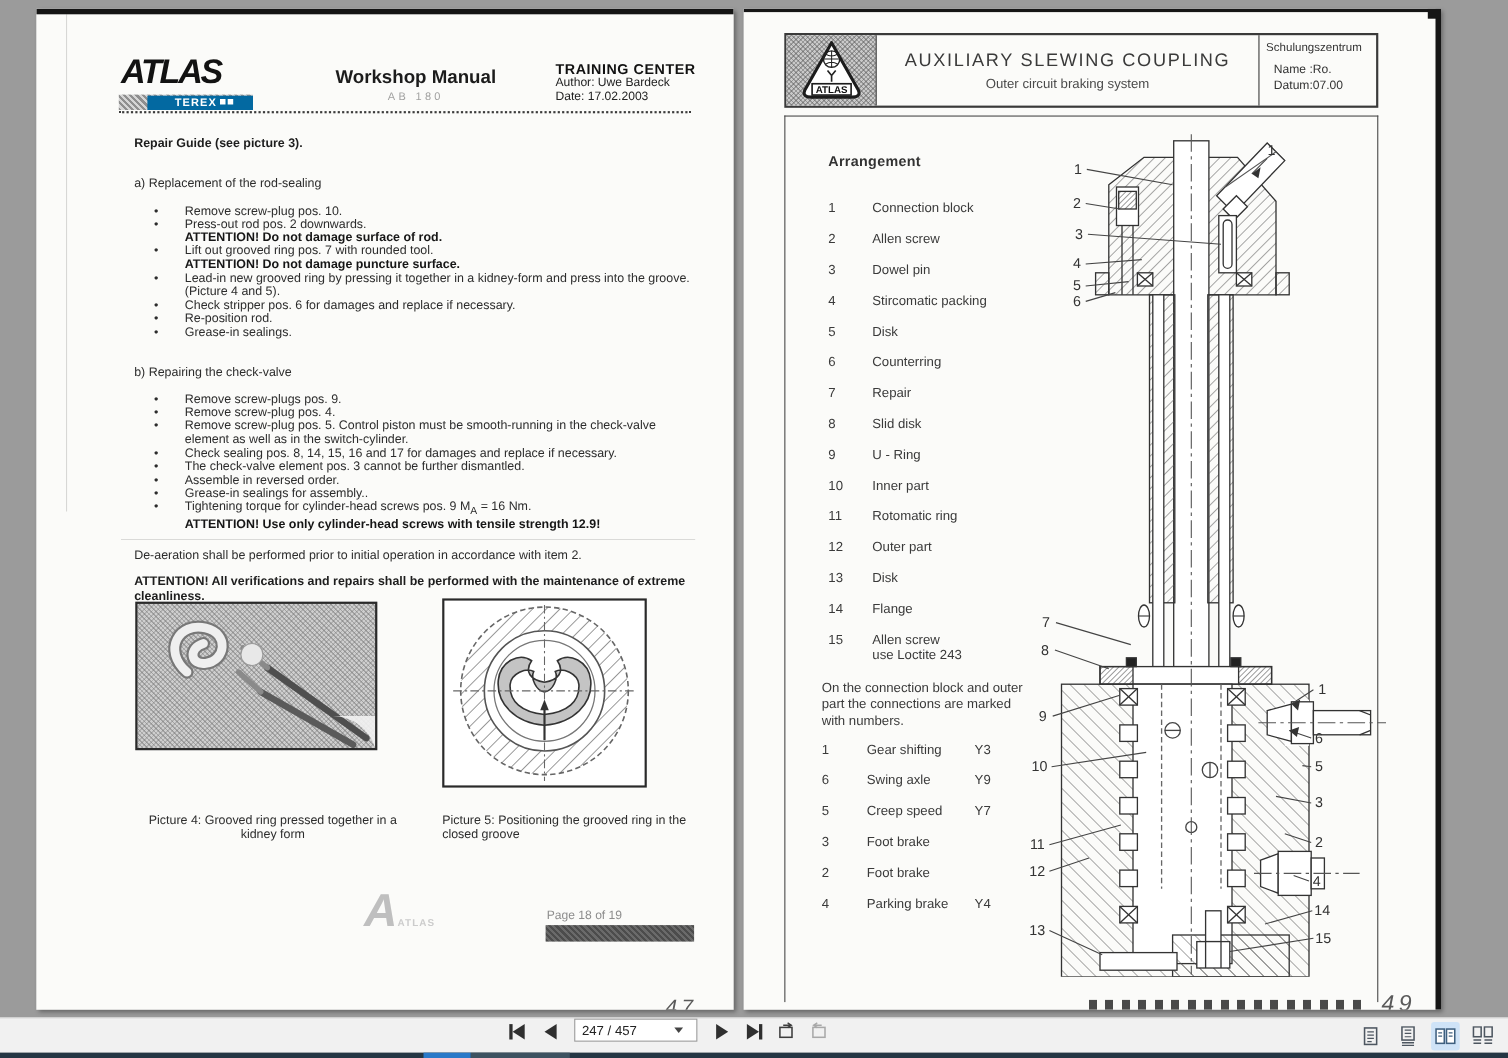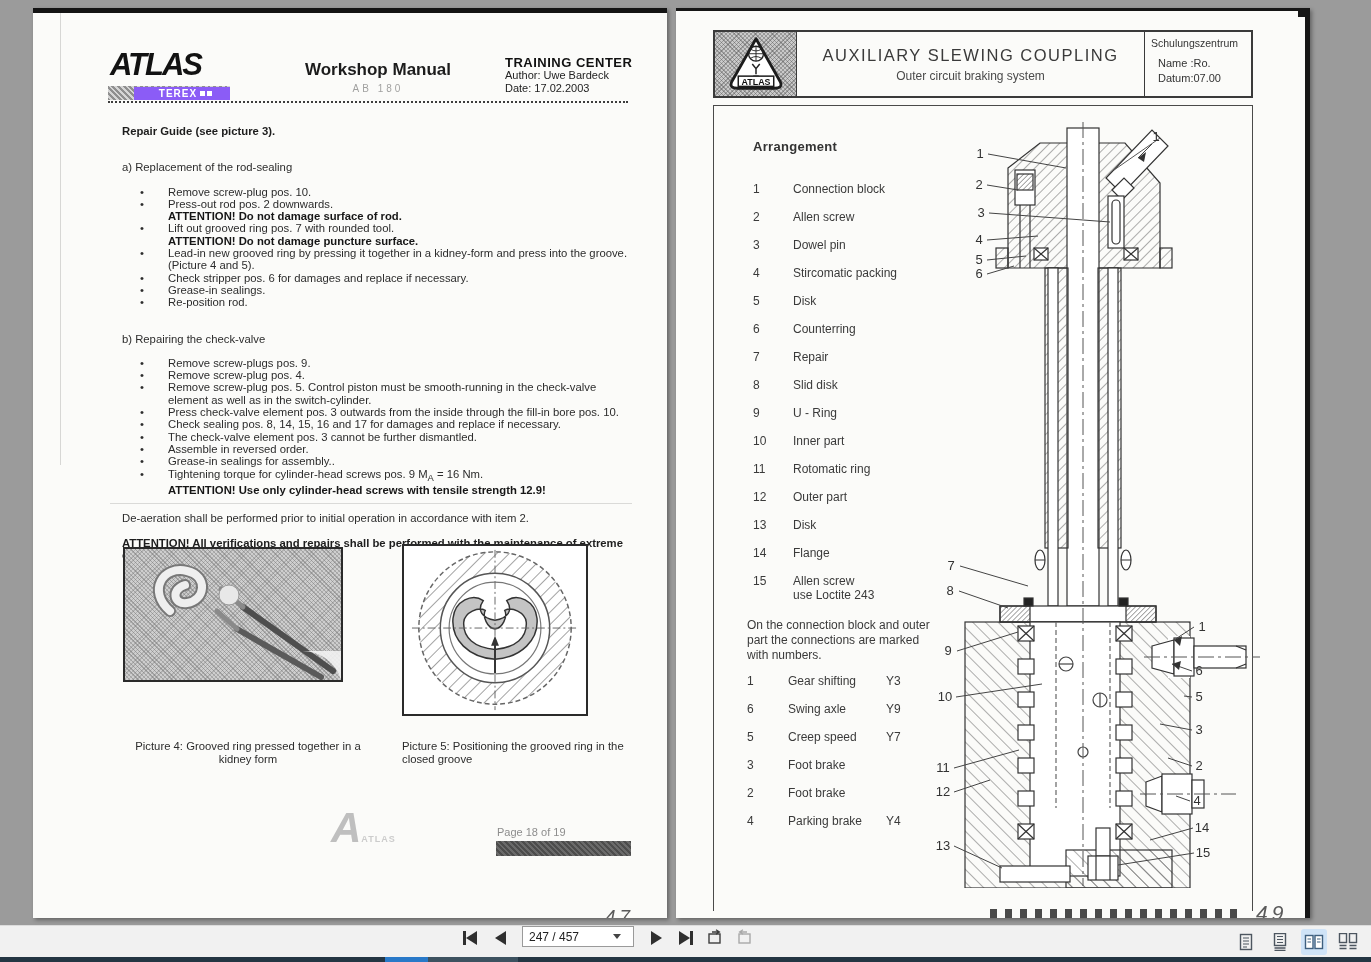--- a/index.html
+++ b/index.html
@@ -11,21 +11,21 @@
   .page-left{left:33px;}
   .page-right{left:676px;}
 
   
   .lp-topbar{position:absolute;left:0;top:0;width:100%;height:5px;background:#141414;}
   .lp-scanline{position:absolute;left:27px;top:5px;width:1px;height:452px;background:rgba(0,0,0,.14);}
   .lp-logo{position:absolute;left:77px;top:42px;}
   .lp-brand{font-size:31px;font-weight:900;font-style:italic;letter-spacing:-2px;color:#121212;line-height:30px;}
   .lp-logo-strip{position:absolute;left:-2px;top:36px;width:122px;height:14px;
      background:repeating-linear-gradient(45deg,#8f8f8f 0 2px,#d5d5d5 2px 4px);}
-  .lp-terex{position:absolute;left:24px;top:37px;width:96px;height:13px;background:#8b5cf6;color:#fff;
+  .lp-terex{position:absolute;left:24px;top:37px;width:96px;height:13px;background:#0369a1;color:#fff;
      font-size:10px;font-weight:bold;letter-spacing:1px;text-align:center;line-height:13px;}
   .lp-terex-icons{display:inline-block;width:5px;height:5px;background:#fff;margin-left:3px;
      box-shadow:7px 0 0 #fff;vertical-align:1px;}
   .lp-title-block{position:absolute;left:235px;top:52px;width:220px;text-align:center;}
   .lp-title{font-size:17px;font-weight:bold;color:#1c1c1c;}
   .lp-subtitle{font-size:10px;color:#555;opacity:.55;filter:blur(.5px);letter-spacing:3px;margin-top:3px;}
   .lp-meta{position:absolute;left:472px;top:48px;width:150px;font-size:11px;line-height:13px;color:#222;}
   .lp-tc{font-size:13px;font-weight:900;letter-spacing:.5px;color:#111;}
   .lp-rule{position:absolute;left:75px;top:93px;width:520px;border-top:2px dotted #3c3c3c;}
   .lp-body{position:absolute;left:77px;top:105px;width:522px;font-size:11.3px;line-height:12.3px;color:#2c2c2c;}
@@ -146,29 +146,28 @@
       <p class="bold">Repair Guide (see picture 3).</p>
       <p class="sec">a) Replacement of the rod-sealing</p>
       <ul class="blist">
         <li><span>Remove screw-plug pos. 10.</span></li>
         <li><span>Press-out rod pos. 2 downwards.</span>
           <div class="att">ATTENTION! Do not damage surface of rod.</div></li>
         <li><span>Lift out grooved ring pos. 7 with rounded tool.</span>
           <div class="att">ATTENTION! Do not damage puncture surface.</div></li>
         <li><span>Lead-in new grooved ring by pressing it together in a kidney-form and press into the groove. (Picture 4 and 5).</span></li>
         <li><span>Check stripper pos. 6 for damages and replace if necessary.</span></li>
+        <li><span>Re-position rod.</span></li>
         <li><span>Grease-in sealings.</span></li>
-        <li><span>Re-position rod.</span></li>
       </ul>
       <p class="sec" style="margin-top:13px">b) Repairing the check-valve</p>
       <ul class="blist">
         <li><span>Remove screw-plugs pos. 9.</span></li>
         <li><span>Remove screw-plug pos. 4.</span></li>
         <li><span>Remove screw-plug pos. 5. Control piston must be smooth-running in the check-valve element as well as in the switch-cylinder.</span></li>
-        <li><span>Press check-valve element pos. 3 outwards from the inside through the fill-in bore pos. 10.</span></li>
         <li><span>Check sealing pos. 8, 14, 15, 16 and 17 for damages and replace if necessary.</span></li>
         <li><span>The check-valve element pos. 3 cannot be further dismantled.</span></li>
         <li><span>Assemble in reversed order.</span></li>
         <li><span>Grease-in sealings for assembly..</span></li>
         <li><span>Tightening torque for cylinder-head screws pos. 9 M</span><sub>A</sub><span> = 16 Nm.</span>
           <div class="att">ATTENTION! Use only cylinder-head screws with tensile strength 12.9!</div></li>
       </ul>
       <div class="sep-line"></div>
       <p class="de-par">De-aeration shall be performed prior to initial operation in accordance with item 2.</p>
       <p class="bold att-par">ATTENTION! All verifications and repairs shall be performed with the maintenance of extreme cleanliness.</p>

